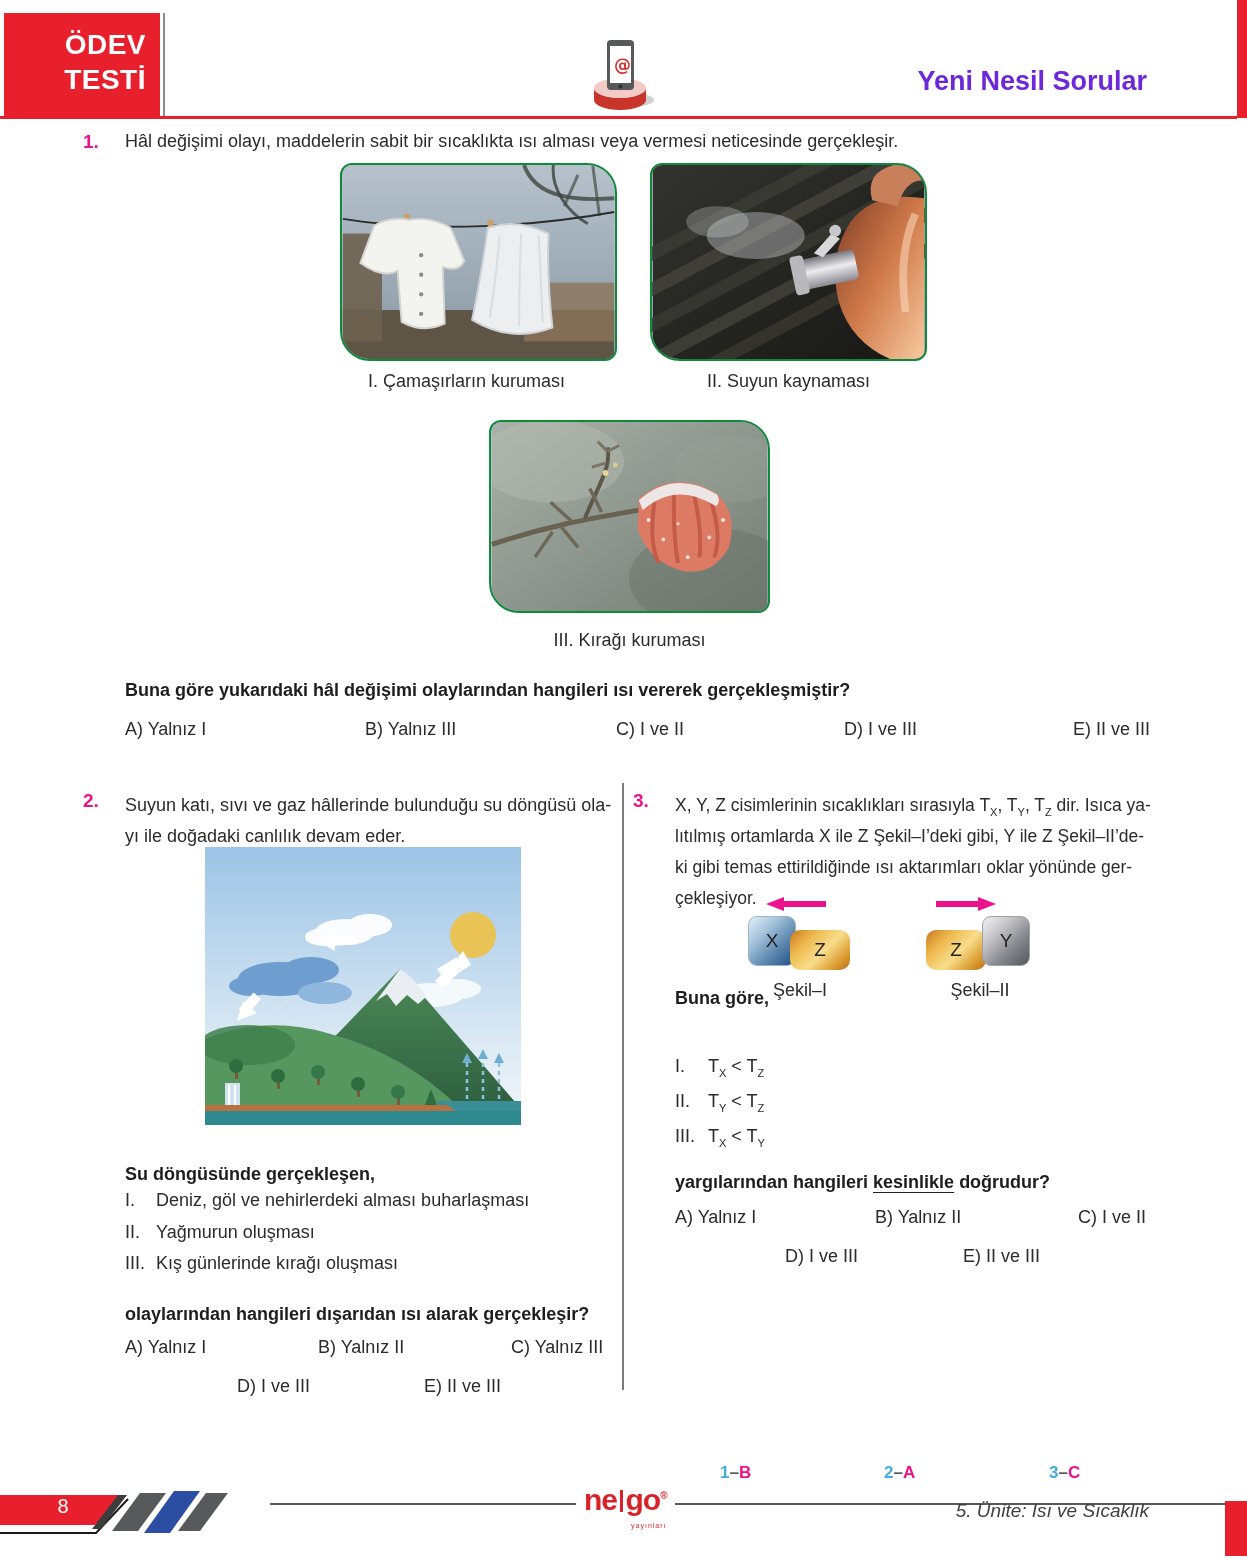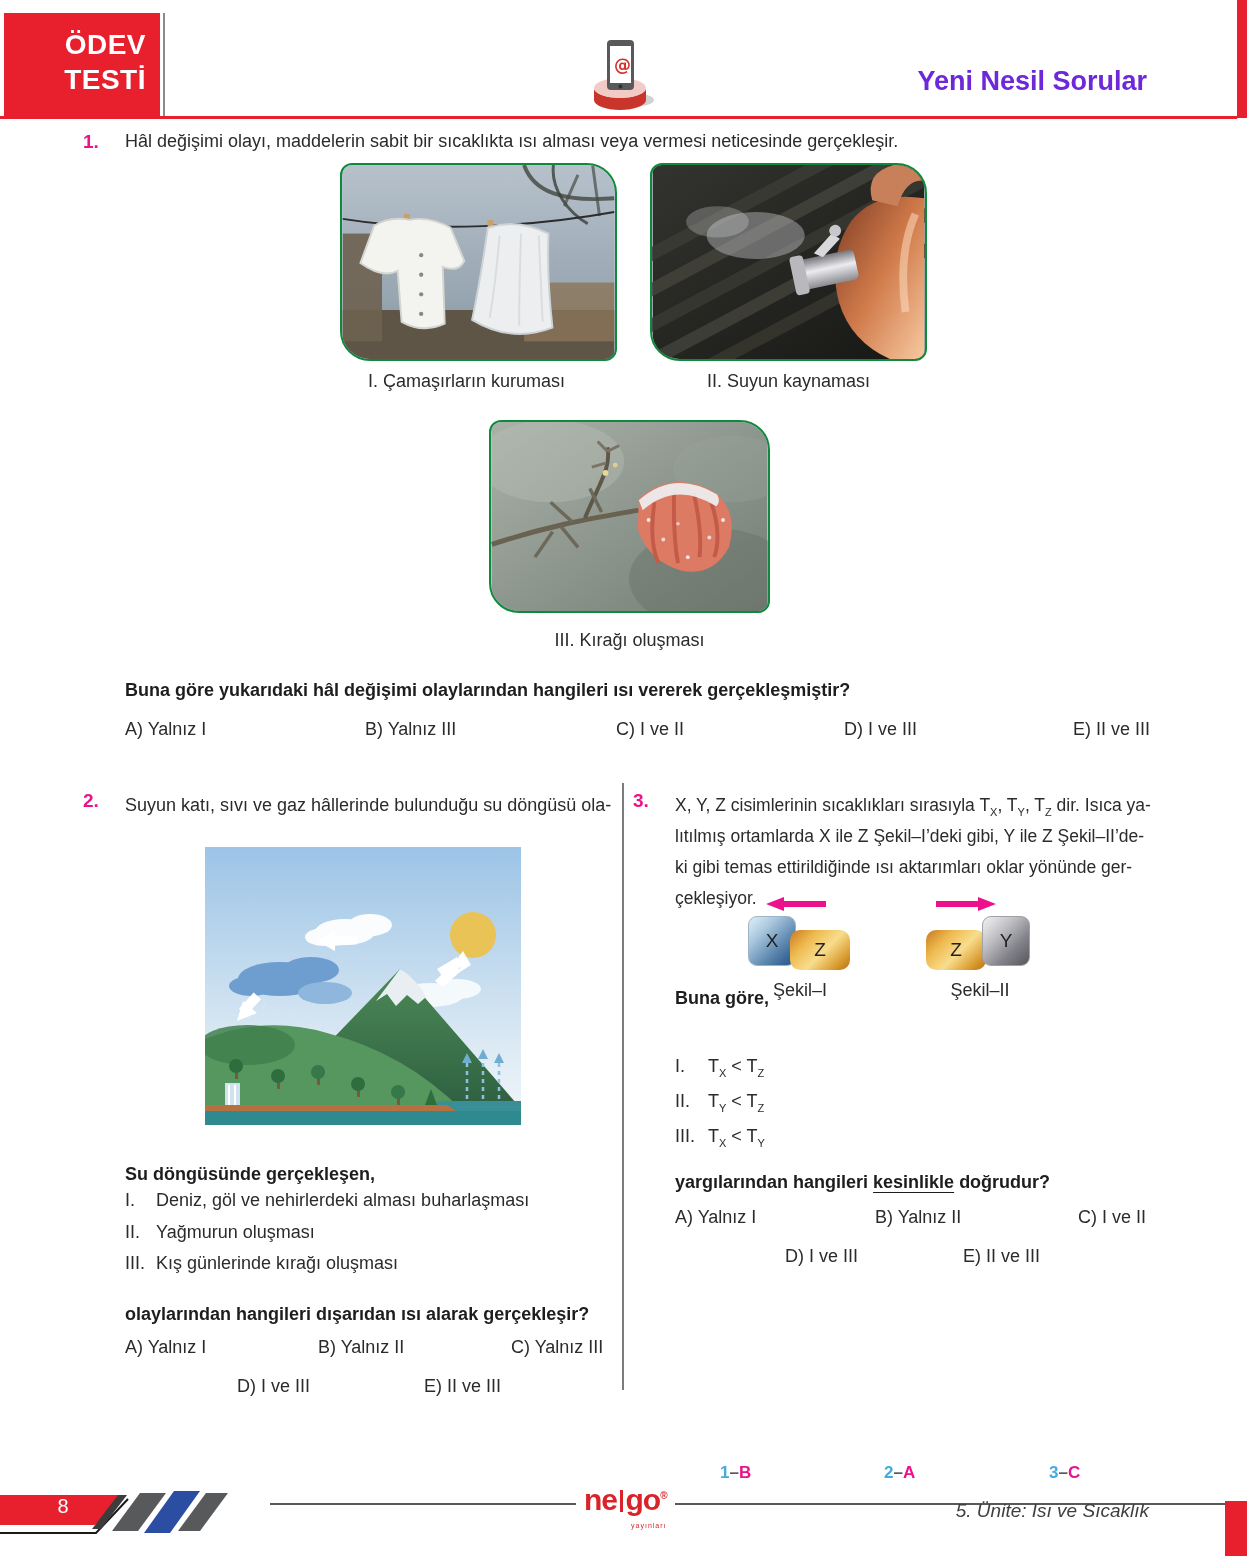--- a/index.html
+++ b/index.html
@@ -185,35 +185,36 @@
       <path d="M166,82 q-6,40 4,62 M186,72 q-1,46 4,72 M206,72 q9,40 6,66 M224,82 q11,34 3,56" stroke="#c45a48" stroke-width="4" fill="none"></path>
       <path d="M150,80 Q186,48 230,74 Q234,82 229,86 Q188,60 154,90 Z" fill="#eef2f4" opacity="0.9"></path>
       <circle cx="160" cy="100" r="2" fill="#fff" opacity="0.8"></circle>
         <circle cx="175" cy="120" r="2" fill="#fff" opacity="0.7"></circle>
       <circle cx="200" cy="138" r="2" fill="#fff" opacity="0.8"></circle>
         <circle cx="222" cy="118" r="2" fill="#fff" opacity="0.7"></circle>
       <circle cx="236" cy="100" r="2" fill="#fff" opacity="0.8"></circle>
         <circle cx="190" cy="104" r="1.8" fill="#fff" opacity="0.6"></circle>
     </svg>
   </div>
-  <div class="caption" style="left:489px;top:630px;width:281px;">III. Kırağı oluşması</div>
+  <div class="caption" style="left:489px;top:630px;width:281px;">III. Kırağı kuruması</div>
 
   <div class="txt bold" style="left:125px;top:668px;width:1060px;">Buna göre yukarıdaki hâl değişimi olaylarından hangileri ısı vererek gerçekleşmiştir?</div>
 
   <div class="opt" style="left:125px;top:719px;">A) Yalnız I</div>
   <div class="opt" style="left:365px;top:719px;">B) Yalnız III</div>
   <div class="opt" style="left:616px;top:719px;">C) I ve II</div>
   <div class="opt" style="left:844px;top:719px;">D) I ve III</div>
   <div class="opt" style="left:1073px;top:719px;">E) II ve III</div>
 
   <div class="col-divider"></div>
 
   <div class="qnum" style="left:83px;top:790px;">2.</div>
   <div class="txt" style="left:125px;top:790px;width:500px;">
     <div class="intro-line">Suyun katı, sıvı ve gaz hâllerinde bulunduğu su döngüsü ola-</div>
+    <div class="intro-line">yı ile doğadaki canlılık devam eder.</div>
   </div>
 
   <div class="plain-fig" style="left:205px;top:847px;width:316px;height:278px;">
     <svg viewBox="0 0 316 278">
       <defs>
         <linearGradient id="skyg" x1="0" y1="0" x2="0" y2="1">
           <stop offset="0" stop-color="#9cc4e6"></stop>
             <stop offset="0.72" stop-color="#ddeaf4"></stop>
             <stop offset="1" stop-color="#f2f7fa"></stop>
         </linearGradient>

